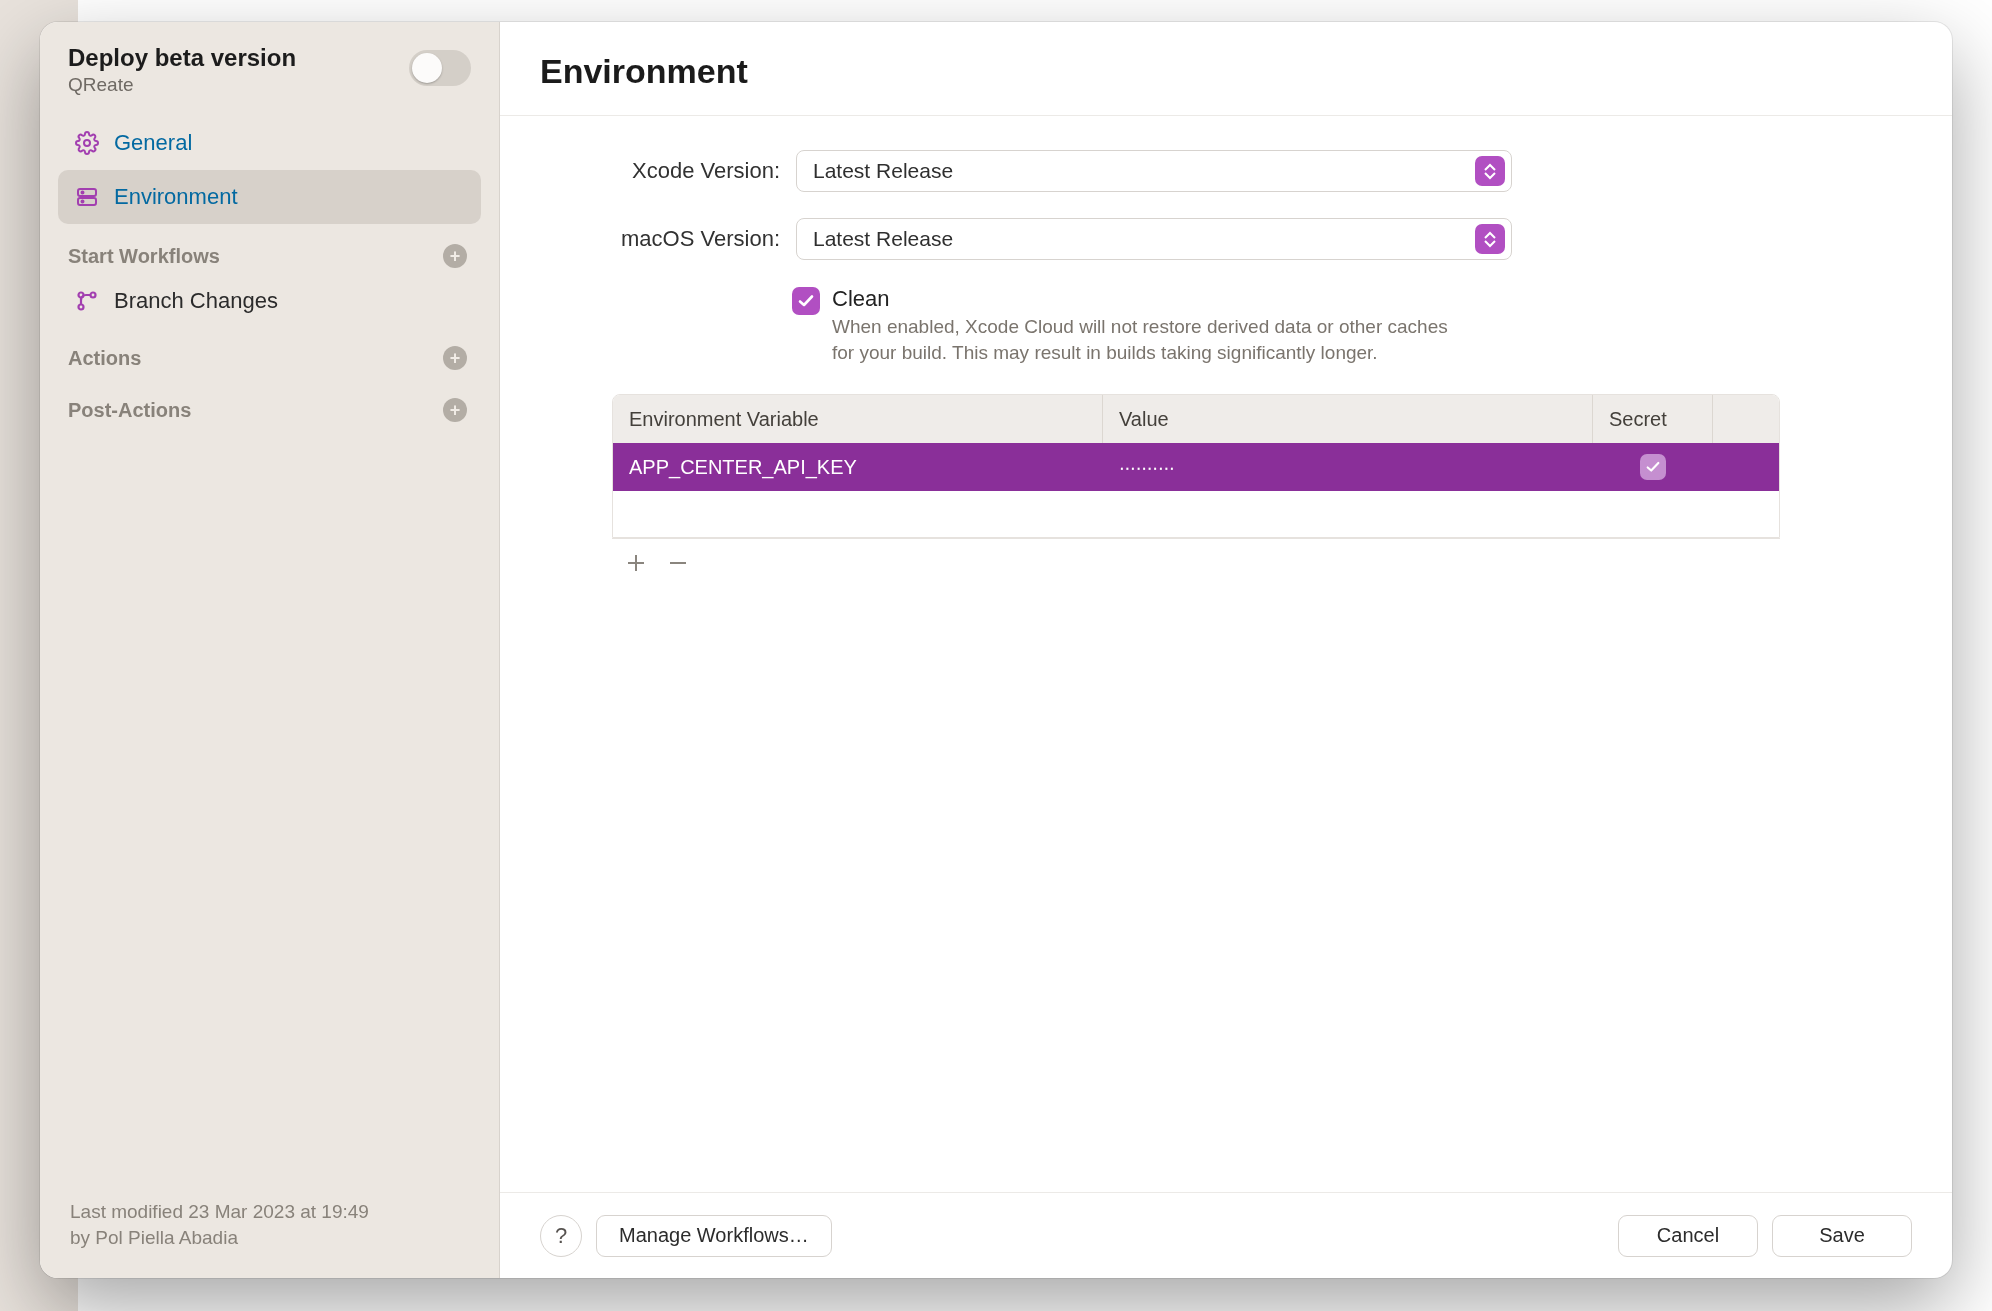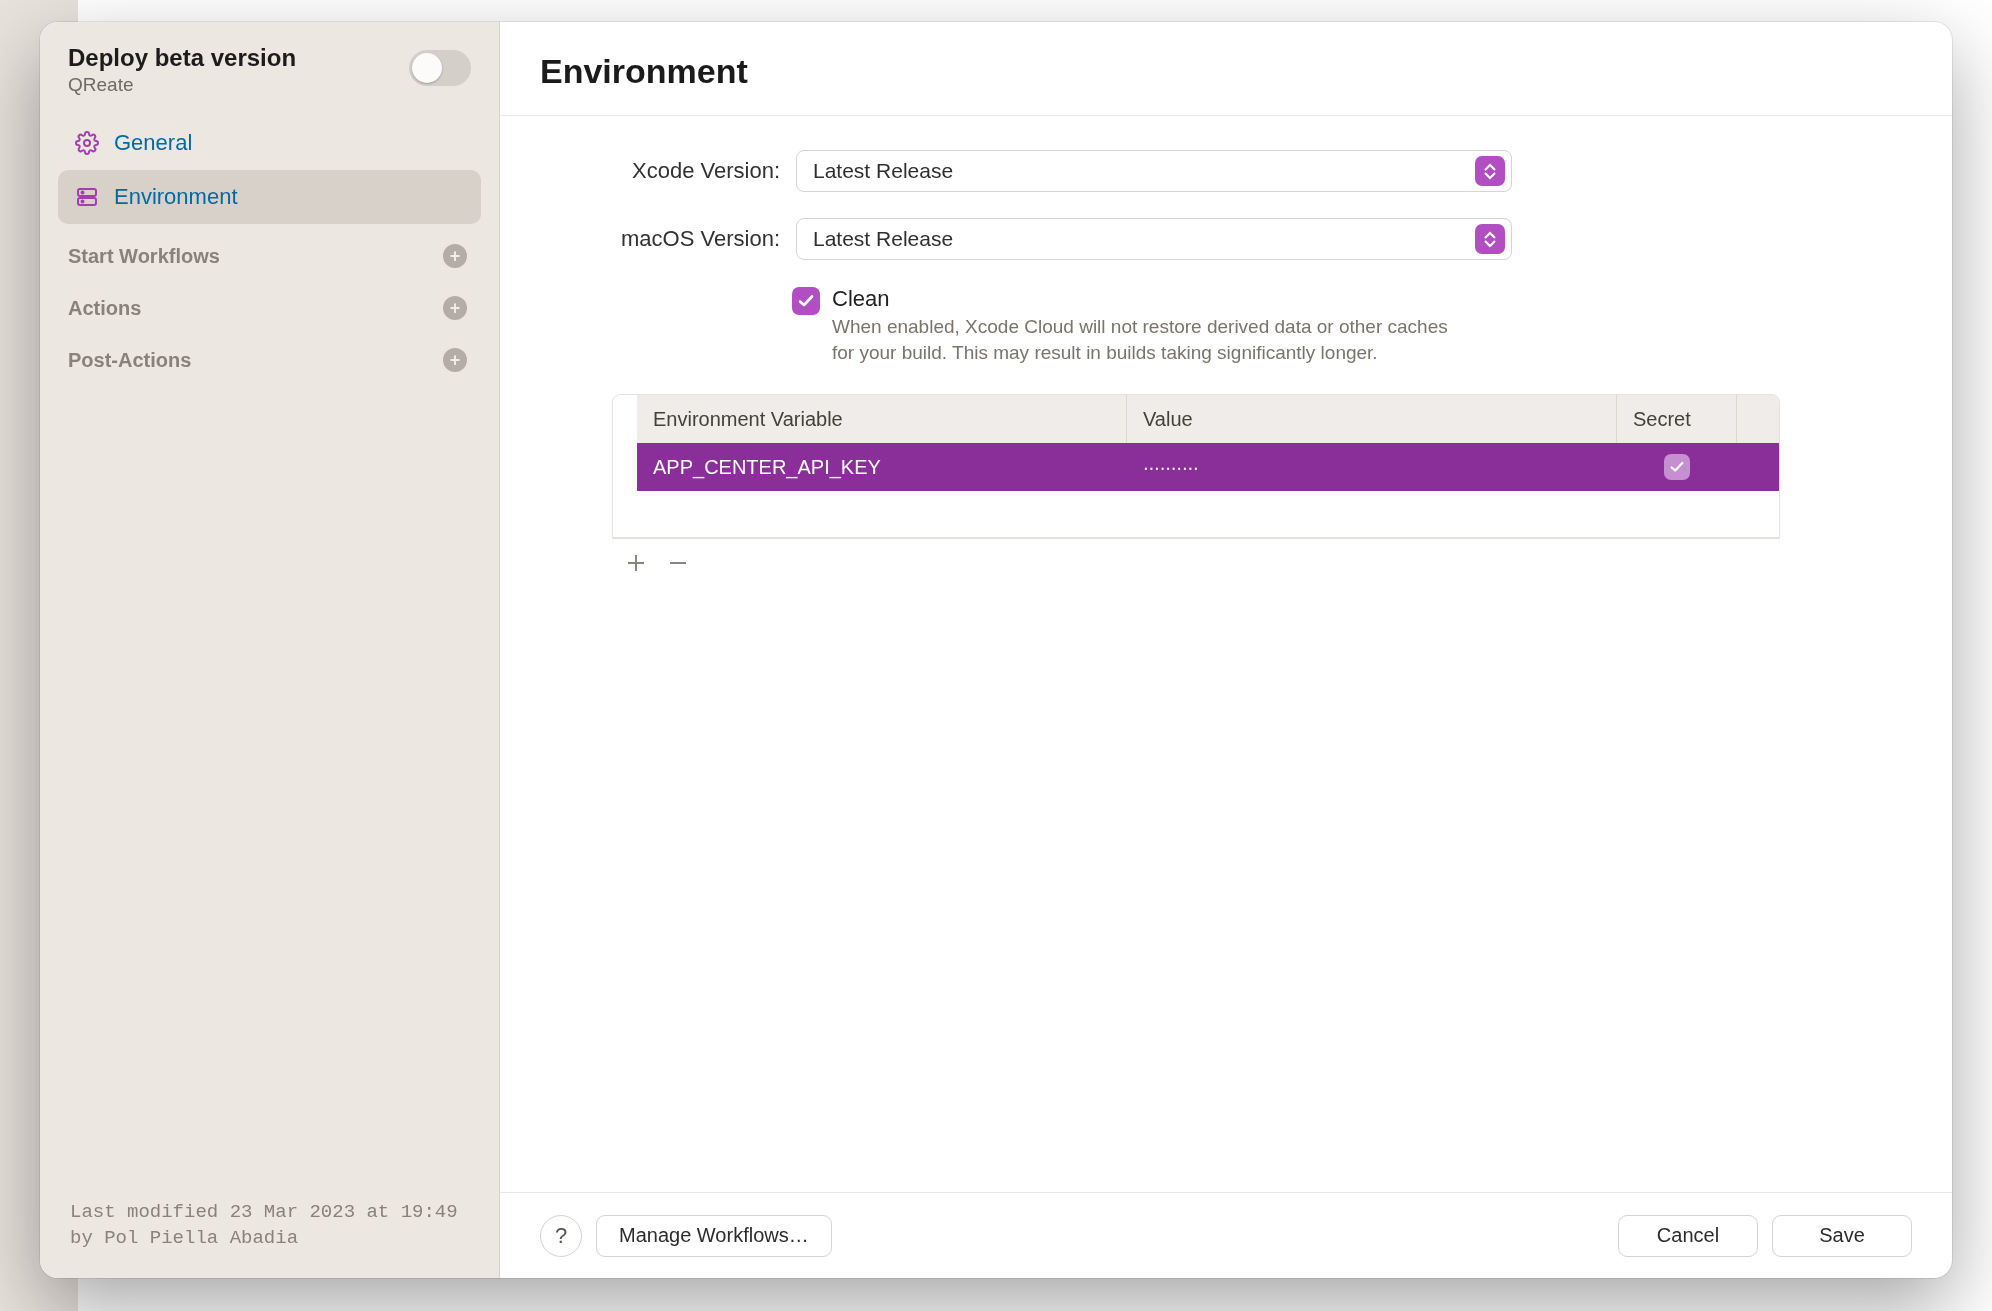--- a/index.html
+++ b/index.html
@@ -123,21 +123,20 @@
       cursor: pointer;
       color: #2b2b2b;
       font-size: 22px;
     }
     .sidebar-footer {
       margin-top: auto;
       padding: 0 30px 26px;
       color: #88827a;
       font-size: 19px;
       line-height: 1.4;
-      font-family: Liberation Mono, monospace;
     }
     
     .main {
       flex: 1;
       display: flex;
       flex-direction: column;
       min-width: 0;
     }
     .main-header {
       padding: 30px 40px 24px;
@@ -211,21 +210,20 @@
       font-size: 19px; color: #7a746d; line-height: 1.38;
     }
     
     .env-table-wrap { margin-left: 72px; margin-right: 6px; }
     .env-table {
       width: 1168px;
       border: 1px solid #e6e2de;
       border-radius: 8px 8px 0 0;
       overflow: hidden;
       background:#fff;
-      padding-left:24px;
     }
     .env-thead {
       display: grid;
       grid-template-columns: 490px 490px 120px 1fr;
       background: #efece9;
       height: 48px;
       align-items: center;
       font-size: 20px;
       color: #44403b;
     }
@@ -325,20 +323,32 @@
               <circle cx="7.5" cy="16.5" r="1" fill="currentColor"></circle>
             </svg>
         </span>
         <span>Environment</span>
       </div>
     </div>
 
     <div class="section">
       <span class="section-label">Start Workflows</span>
       <span class="add-circle">+</span>
+    </div>
+    <div class="sub-item">
+      <span class="nav-icon">
+        <svg width="24" height="24" viewBox="0 0 24 24" fill="none" stroke="currentColor" stroke-width="2.2">
+            <circle cx="6" cy="6" r="2.5"></circle>
+            <circle cx="6" cy="18" r="2.5"></circle>
+            <circle cx="18" cy="6" r="2.5"></circle>
+            <path d="M6 8.5v7"></path>
+            <path d="M15.5 6H11c-2.8 0-5 2.2-5 5"></path>
+          </svg>
+      </span>
+      <span>Branch Changes</span>
     </div>
 
     <div class="section">
       <span class="section-label">Actions</span>
       <span class="add-circle">+</span>
     </div>
 
     <div class="section">
       <span class="section-label">Post-Actions</span>
       <span class="add-circle">+</span>

